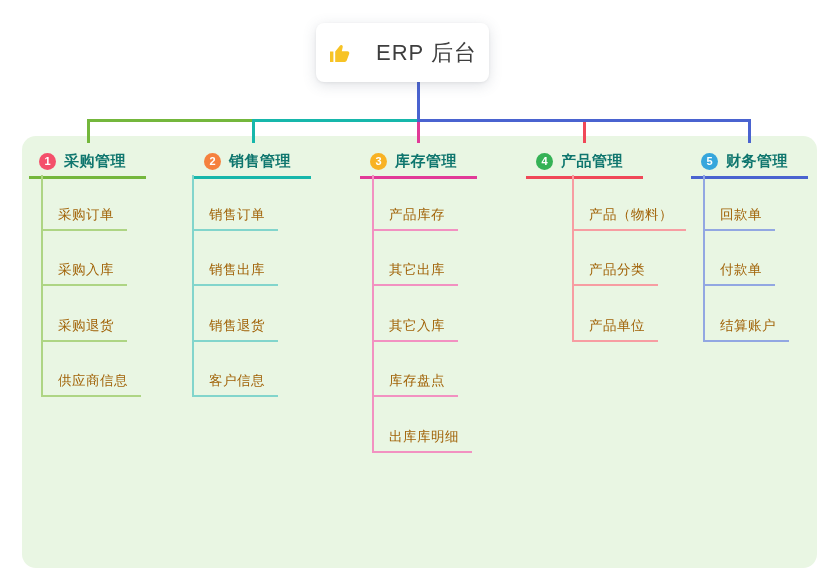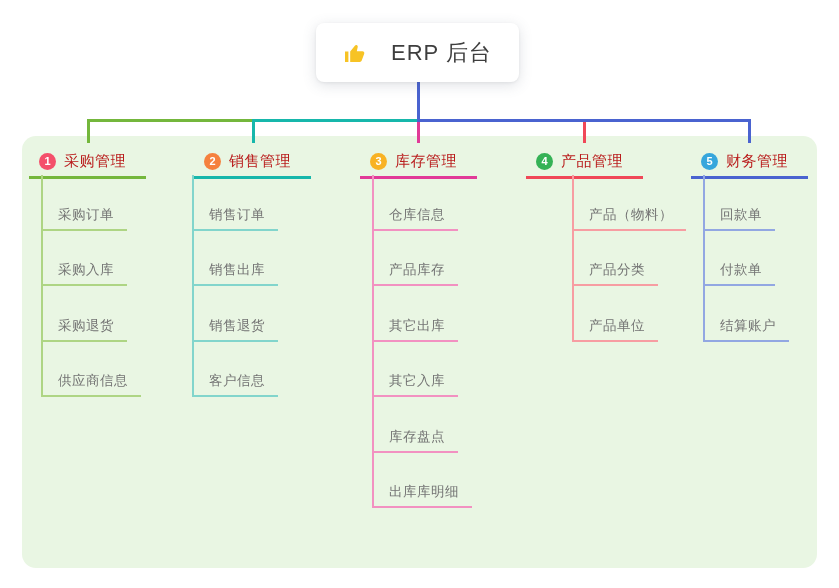--- a/index.html
+++ b/index.html
@@ -7,52 +7,52 @@
   body { font-family: "Liberation Sans", "DejaVu Sans", sans-serif; color: #3b3b3b; position: relative; }
 
   .canvas { position: absolute; inset: 0; }
 
   .panel {
     position: absolute; left: 22px; top: 136px; width: 795px; height: 432px;
     border-radius: 14px;
   }
 
   .root-node {
-    position: absolute; left: 316px; top: 23px; width: 203px; height: 59px;
+    position: absolute; left: 316px; top: 23px; width: 173px; height: 59px;
     background: #ffffff; border-radius: 8px;
     box-shadow: 0 3px 14px rgba(80,90,110,0.18), 0 1px 3px rgba(0,0,0,0.06);
     display: flex; align-items: center; justify-content: center; gap: 24px;
     z-index: 5; cursor: default;
   }
   .root-node .title { font-size: 22px; font-weight: 500; color: #3e3e3e; letter-spacing: 1px; }
   .root-node svg { display: block; }
 
   .line { position: absolute; }
 
   .branch-header {
     position: absolute; top: 146px; width: 117px; height: 33px;
     display: flex; align-items: center; padding-left: 10px;
     border-bottom: 3px solid var(--accent); white-space: nowrap;
   }
   .badge {
     width: 17px; height: 17px; border-radius: 50%; background: var(--badge);
     color: #fff; font-size: 11px; line-height: 17px; text-align: center;
     margin-right: 8px; flex: 0 0 17px; font-weight: 600;
   }
-  .branch-title { font-size: 15px; font-weight: 400; color: #b91c1c; letter-spacing: 0.5px; }
+  .branch-title { font-size: 15px; font-weight: 700; color: #0f766e; letter-spacing: 0.5px; }
 
   .children {
     position: absolute; top: 175px; list-style: none;
     border-left: 2px solid var(--line);
   }
   .children li { height: 55.5px; display: flex; align-items: flex-end; }
   .children .node {
     display: inline-block; margin-left: -2px; white-space: nowrap;
     padding: 0 13px 5px 17px; border-bottom: 2px solid var(--line);
-    font-size: 13.5px; color: #737373; letter-spacing: 0.5px; cursor: default;
+    font-size: 13.5px; color: #a16207; letter-spacing: 0.5px; cursor: default;
   }
 
   
   .col-1 .branch-header { left: 29px; }  .col-1 .children { left: 41px; }
   .col-2 .branch-header { left: 194px; } .col-2 .children { left: 192px; }
   .col-3 .branch-header { left: 360px; } .col-3 .children { left: 372px; }
   .col-4 .branch-header { left: 526px; } .col-4 .children { left: 538px; margin-left: 34px; }
   .col-5 .branch-header { left: 691px; } .col-5 .children { left: 703px; }
 </style>
 </head>
@@ -125,23 +125,20 @@
     </ul>
   </div>
 
   <div class="col-3" style="--accent: #e13a98; --line: #f291c1; --badge: #f8b224;">
     <div class="branch-header">
       <span class="badge">3</span>
       <span class="branch-title">库存管理</span>
     </div>
     <ul class="children">
       <li>
-          <span class="node">仓库信息</span>
-        </li>
-      <li>
           <span class="node">产品库存</span>
         </li>
       <li>
           <span class="node">其它出库</span>
         </li>
       <li>
           <span class="node">其它入库</span>
         </li>
       <li>
           <span class="node">库存盘点</span>

